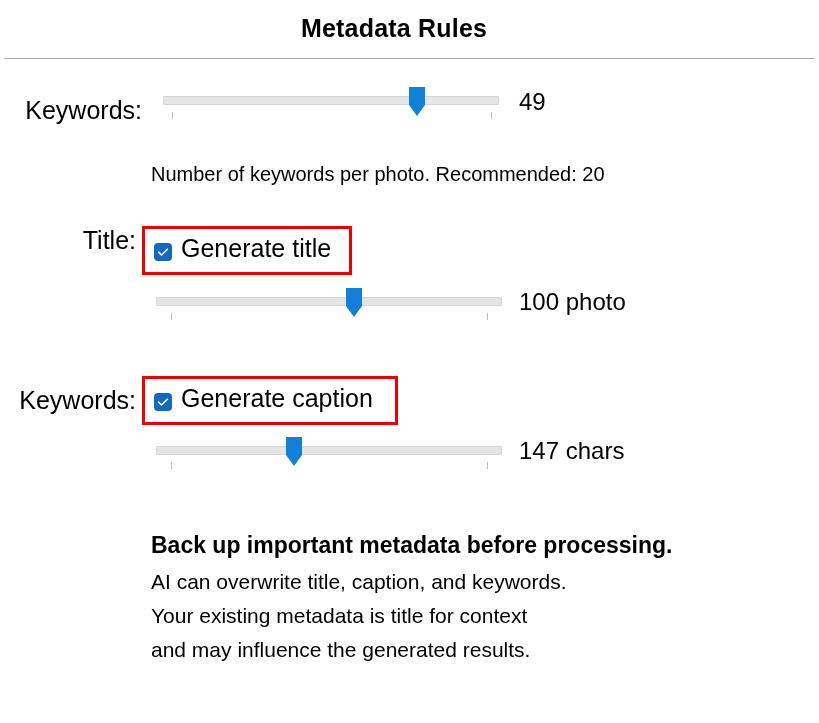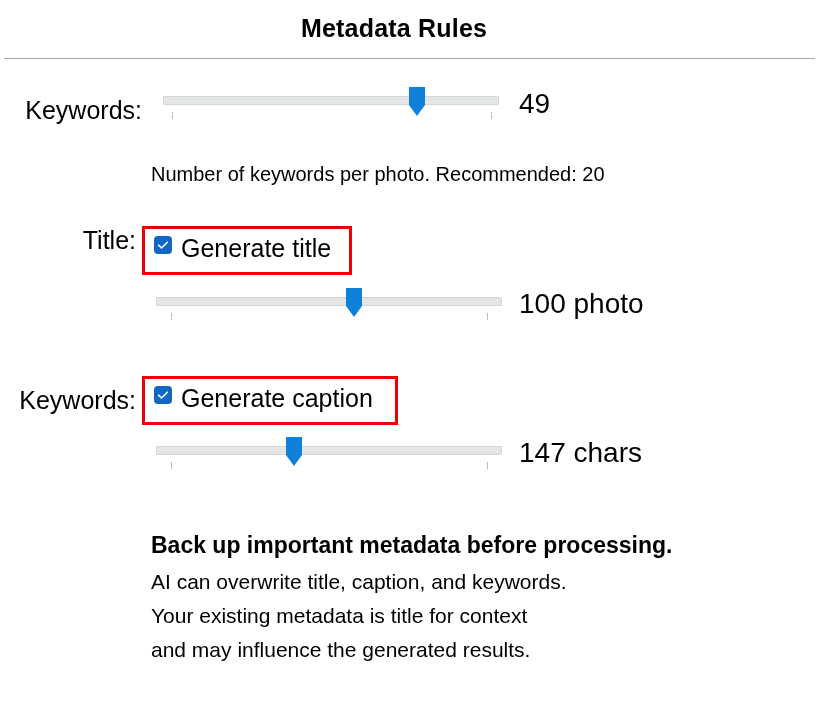--- a/index.html
+++ b/index.html
@@ -79,21 +79,21 @@
     position: absolute;
     top: 0px;
     width: 16px;
     height: 29px;
     background: #1180d8;
     -webkit-clip-path: polygon(0 0, 100% 0, 100% 62%, 50% 100%, 0 62%);
     clip-path: polygon(0 0, 100% 0, 100% 62%, 50% 100%, 0 62%);
   }
   .slider-value {
     position: absolute;
-    font-size: 28px;
+    font-size: 24px;
     line-height: 1;
     white-space: nowrap;
   }
 
   
   .helper-text {
     position: absolute;
     font-size: 20px;
     line-height: 1;
     white-space: nowrap;
@@ -104,21 +104,21 @@
     position: absolute;
     border: 3px solid #ef0000;
     box-sizing: border-box;
     background: transparent;
   }
 
   
   .check-row {
     position: absolute;
     display: flex;
-    align-items: flex-start;
+    align-items: flex-end;
     white-space: nowrap;
   }
   .checkbox {
     width: 18px;
     height: 18px;
     border-radius: 4px;
     background: #1266c4;
     display: inline-flex;
     align-items: center;
     justify-content: center;

